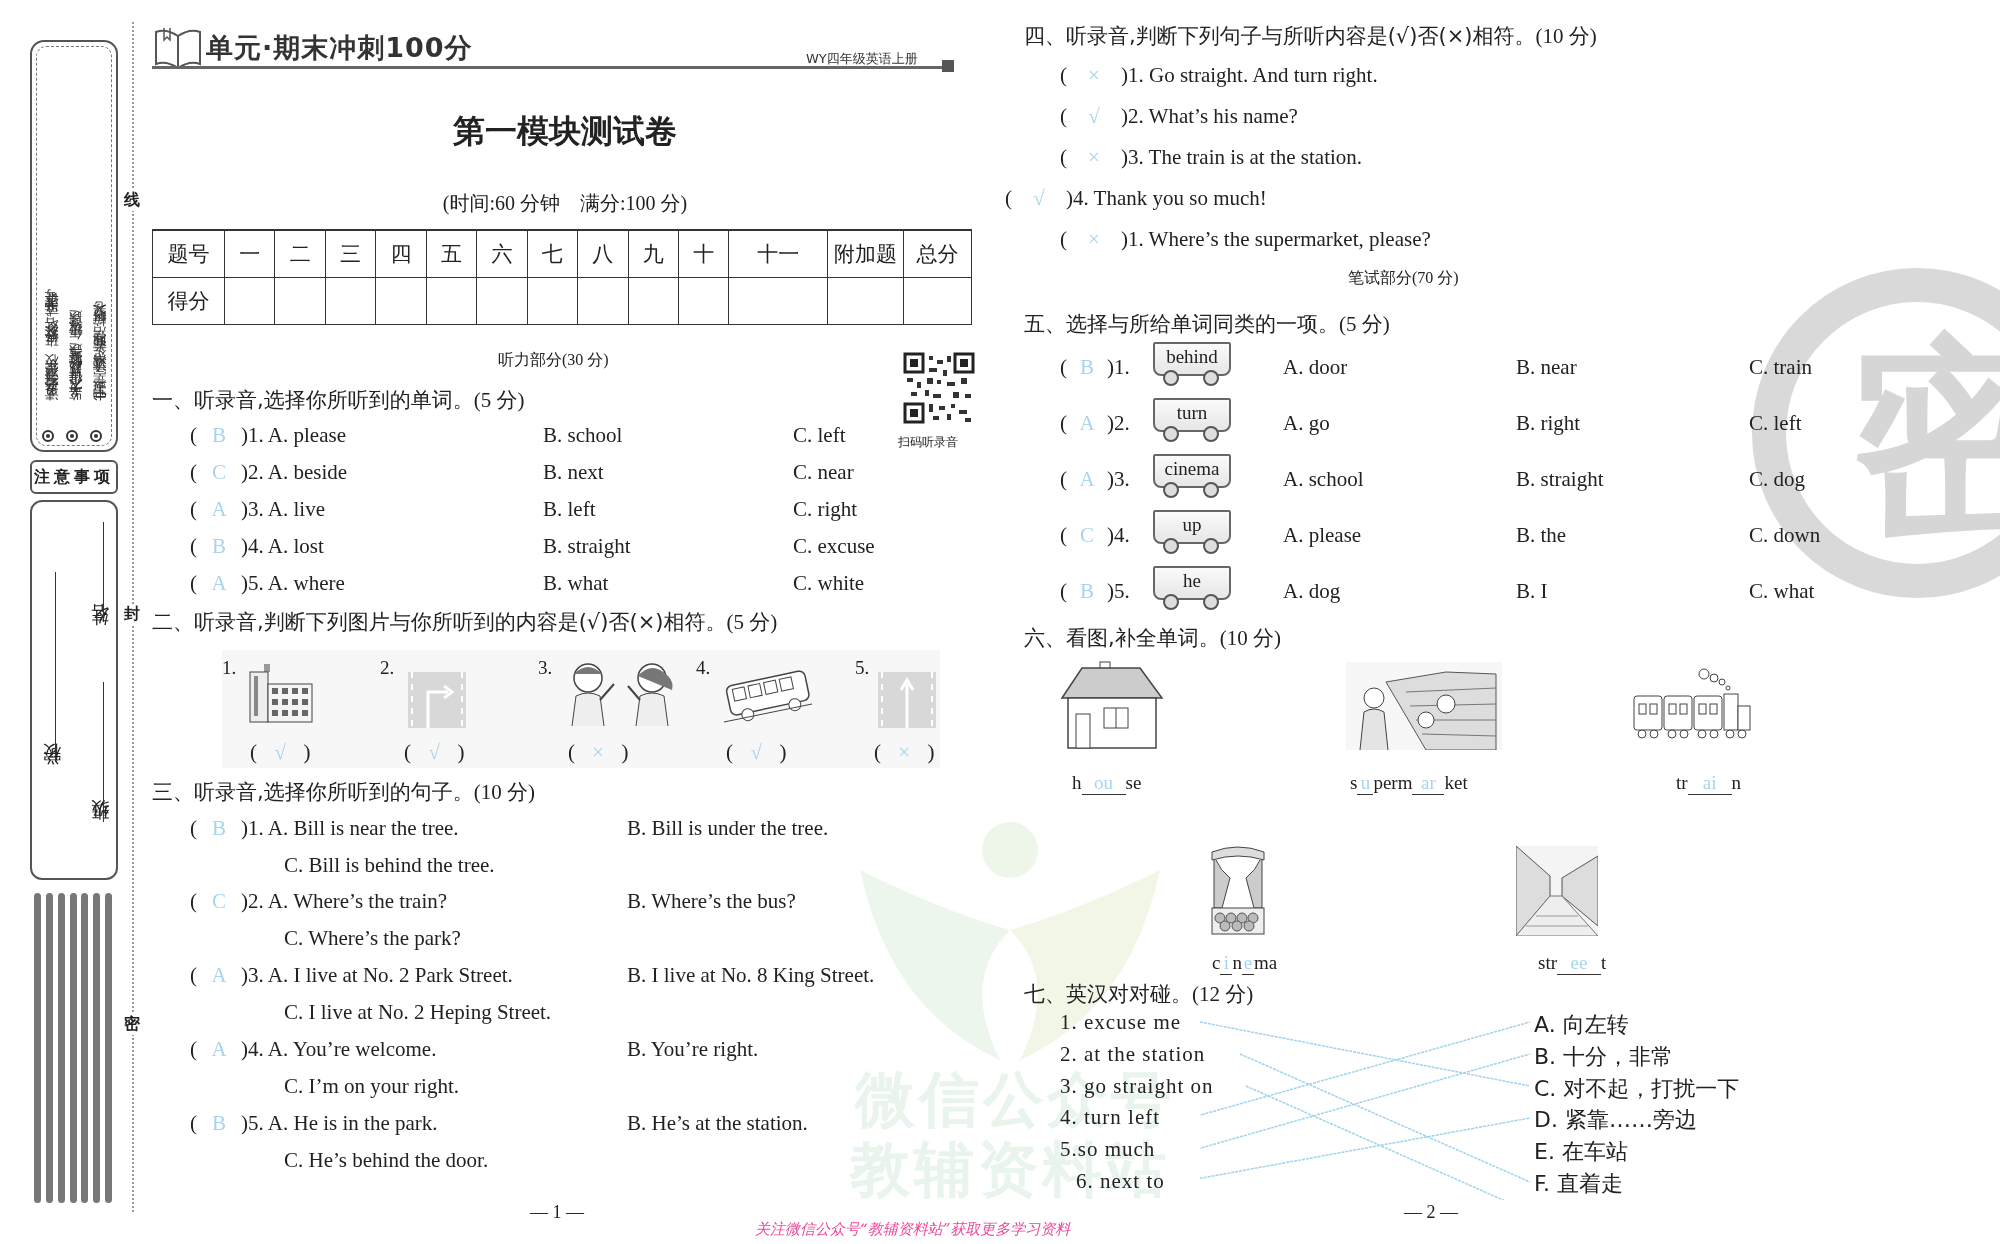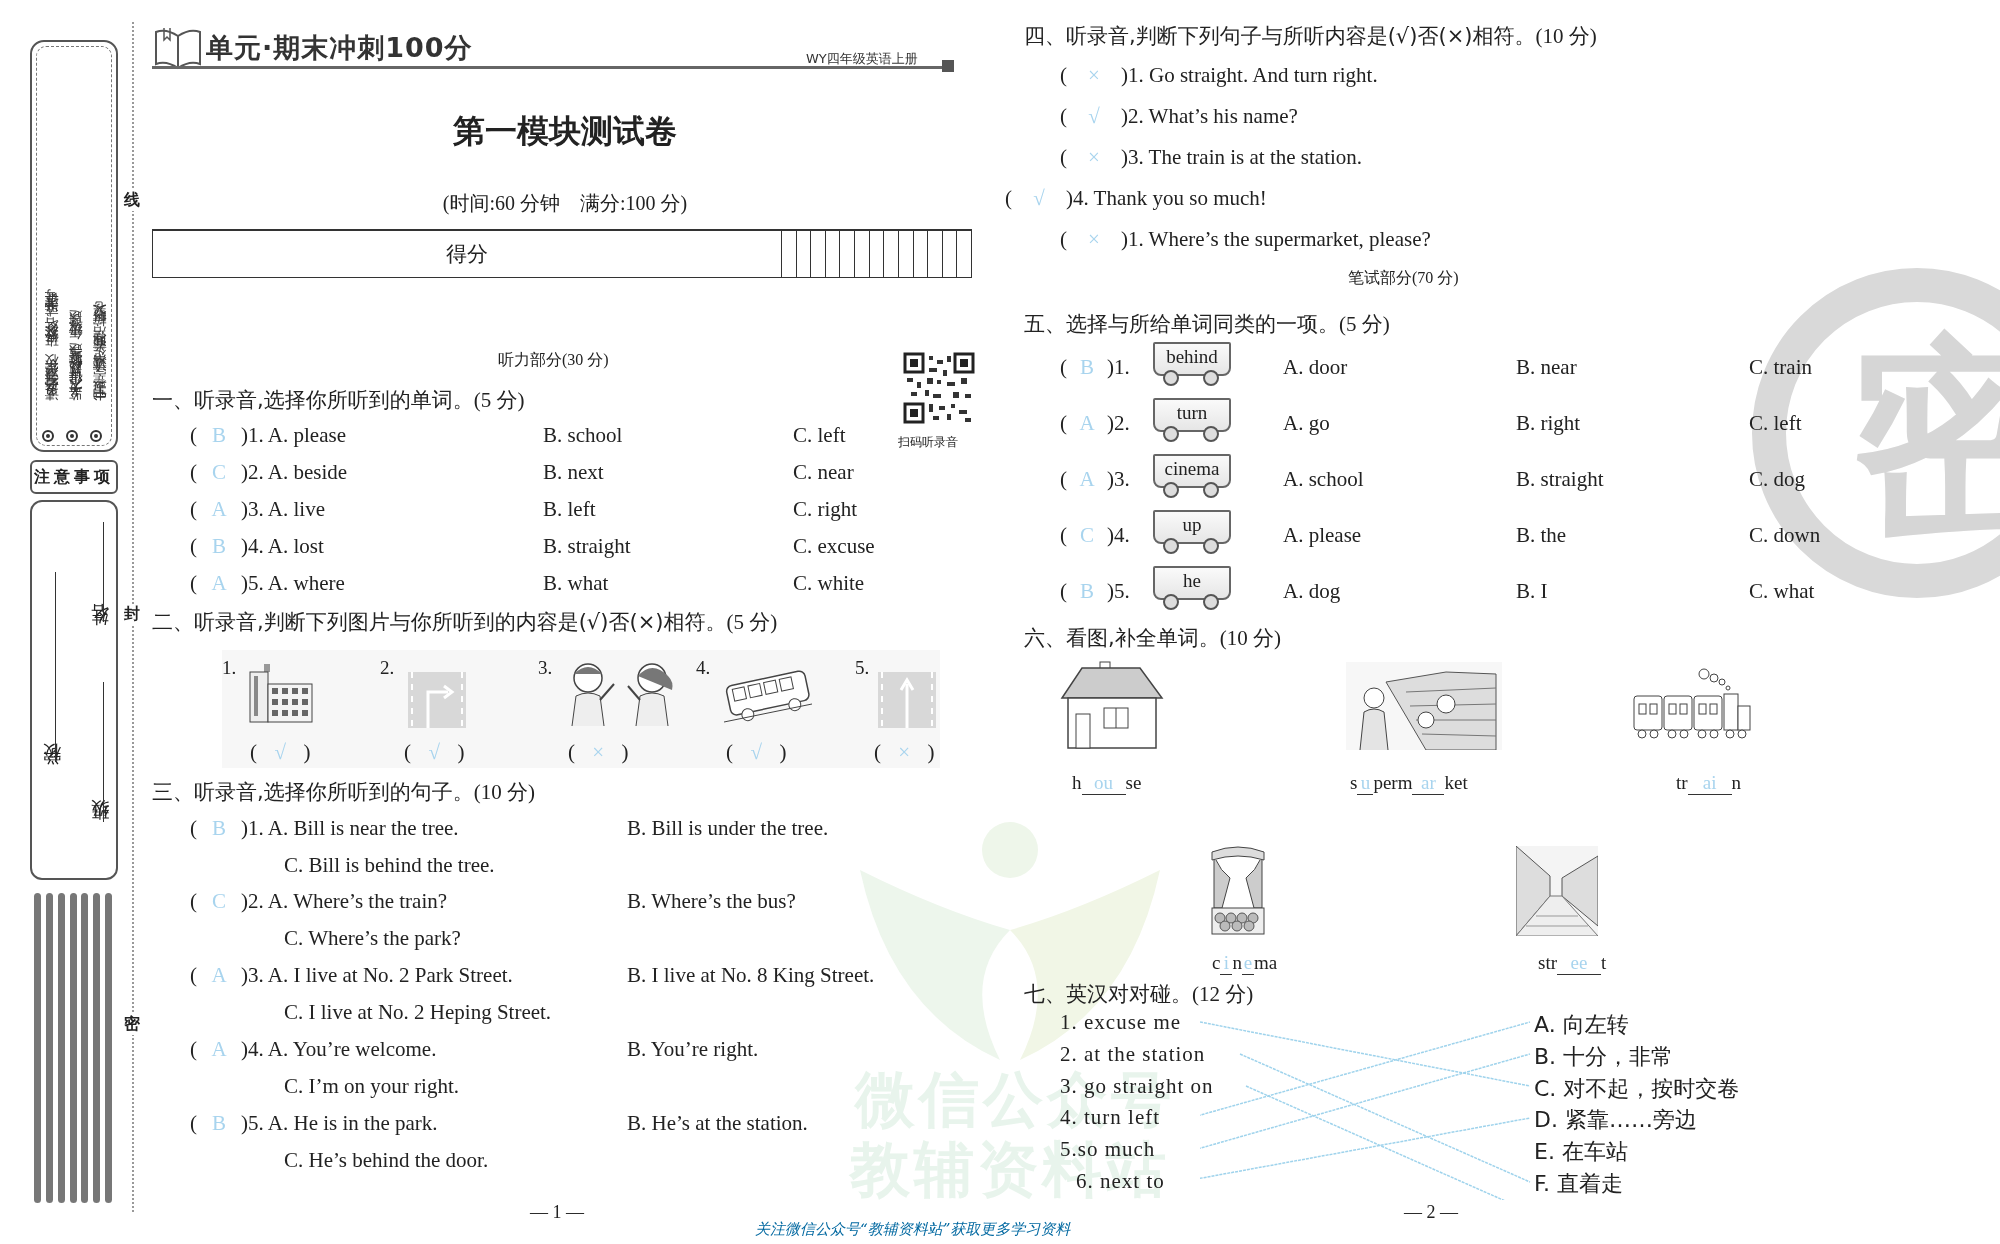--- a/index.html
+++ b/index.html
@@ -51,21 +51,21 @@
 
   
   .cart { position: absolute; width: 78px; height: 46px; }
   .cart-body { position: absolute; left: 0; top: 0; width: 78px; height: 34px; border: 2px solid #666; border-radius: 2px 2px 8px 8px; background: linear-gradient(#fafafa, #e6e6e6); text-align: center; font-size: 19px; line-height: 26px; }
   .wheel { position: absolute; top: 28px; width: 16px; height: 16px; border: 2px solid #555; border-radius: 50%; background: #ddd; }
 
   .fill { font-size: 19px; }
   .match-left { font-size: 21px; letter-spacing: 1px; }
   .match-right { font-size: 22px; font-family: "DejaVu Sans", sans-serif; }
   .page-no { font-size: 18px; }
-  .footer { left: 755px; top: 1220px; font-size: 15px; font-family: "DejaVu Serif", serif; font-style: italic; color: #0369a1; }
+  .footer { left: 755px; top: 1220px; font-size: 15px; font-family: "DejaVu Serif", serif; font-style: italic; color: #ec4899; }
 
   .wm-text { font-family: "DejaVu Sans", sans-serif; font-weight: bold; color: #e8f4ec; font-size: 60px; letter-spacing: 4px; }
   .seal { left: 1752px; top: 268px; width: 330px; height: 330px; border: 34px solid #d9d9d9; border-radius: 50%; }
   .seal-char { left: 1850px; top: 300px; font-size: 210px; font-weight: bold; color: #d6d6d6; font-family: "DejaVu Sans", sans-serif; }
 </style>
 </head>
 <body>
 
 <div class="abs" style="left:850px; top:810px; width:320px; height:260px;">
   <svg width="320" height="260" viewBox="0 0 320 260">
@@ -123,20 +123,36 @@
 <div class="abs brand cn">单元·期末冲刺100分</div>
 <div class="abs grade cn">WY四年级英语上册</div>
 <div class="abs header-rule"></div>
 <div class="abs header-sq"></div>
 
 <div class="abs exam-title cn">第一模块测试卷</div>
 <div class="abs exam-sub">(时间:60 分钟　满分:100 分)</div>
 
 <table class="score">
   <tbody>
+      <tr>
+    <td style="width:72px;">题号</td>
+    <td>一</td>
+    <td>二</td>
+    <td>三</td>
+    <td>四</td>
+    <td>五</td>
+    <td>六</td>
+    <td>七</td>
+    <td>八</td>
+    <td>九</td>
+    <td>十</td>
+    <td>十一</td>
+    <td style="width:76px;">附加题</td>
+    <td style="width:68px;">总分</td>
+  </tr>
   <tr>
     <td>得分</td>
     <td></td>
         <td></td>
     <td></td>
         <td></td>
     <td></td>
         <td></td>
     <td></td>
         <td></td>
@@ -507,21 +523,21 @@
   <div class="abs match-left" style="left:1060px; top:1010px;">1. excuse me</div>
   <div class="abs match-left" style="left:1060px; top:1042px;">2. at the station</div>
   <div class="abs match-left" style="left:1060px; top:1074px;">3. go straight on</div>
   <div class="abs match-left" style="left:1060px; top:1105px;">4. turn left</div>
   <div class="abs match-left" style="left:1060px; top:1137px;">5.so much</div>
   <div class="abs match-left" style="left:1060px; top:1169px;margin-left:16px;">6. next to</div>
 </div>
 <div>
   <div class="abs match-right" style="left:1534px; top:1010px;">A. 向左转</div>
   <div class="abs match-right" style="left:1534px; top:1042px;">B. 十分，非常</div>
-  <div class="abs match-right" style="left:1534px; top:1074px;">C. 对不起，按时交卷</div>
+  <div class="abs match-right" style="left:1534px; top:1074px;">C. 对不起，打扰一下</div>
   <div class="abs match-right" style="left:1534px; top:1105px;">D. 紧靠……旁边</div>
   <div class="abs match-right" style="left:1534px; top:1137px;">E. 在车站</div>
   <div class="abs match-right" style="left:1534px; top:1169px;">F. 直着走</div>
 </div>
 <div class="abs" style="left:1200px; top:1010px;">
   <svg width="340" height="190" viewBox="0 0 340 190">
     <g stroke="#9fd3ec" stroke-width="1.5" fill="none" stroke-dasharray="3 1">
       <line x1="0" y1="12" x2="330" y2="76"></line>
       <line x1="40" y1="44" x2="330" y2="172"></line>
       <line x1="46" y1="76" x2="330" y2="202"></line>

